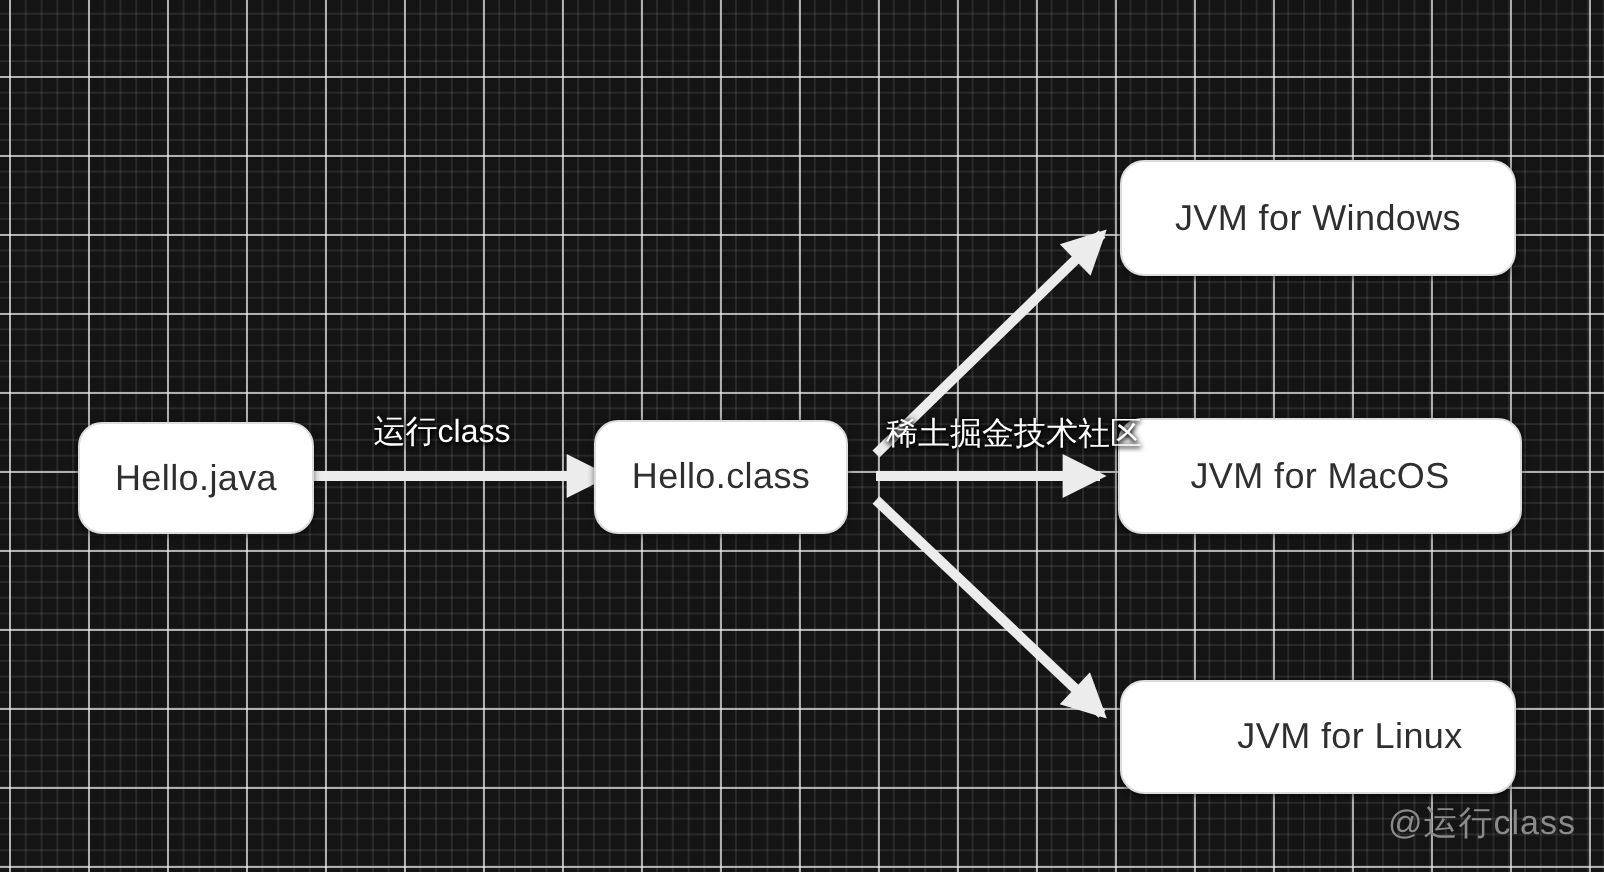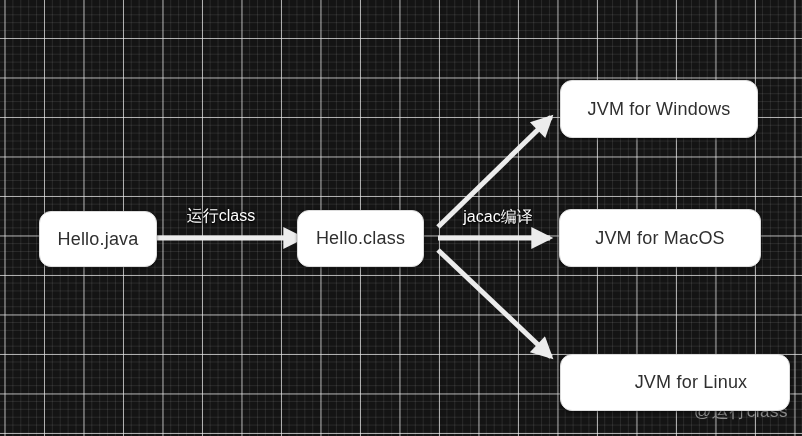--- a/index.html
+++ b/index.html
@@ -40,21 +40,21 @@
     color: #2f2f2f;
     font-size: 18px;
     letter-spacing: 0.2px;
     box-sizing: border-box;
     z-index: 2;
   }
   .node-hello-java   { left: 29px;  top: 211px; width: 118px; height: 56px; margin-left: 10px; }
   .node-hello-class  { left: 297px; top: 210px; width: 127px; height: 57px; }
   .node-jvm-windows  { left: 560px; top: 80px;  width: 198px; height: 58px; border-radius: 12px; }
   .node-jvm-macos    { left: 559px; top: 209px; width: 202px; height: 58px; }
-  .node-jvm-linux    { left: 560px; top: 354px; width: 230px; height: 57px; padding-left: 32px; }
+  .node-jvm-linux    { left: 560px; top: 340px; width: 198px; height: 57px; padding-left: 32px; }
   .edge-label {
     position: absolute;
     color: #ffffff;
     font-size: 16px;
     text-align: center;
     width: 110px;
     text-shadow: 0 0 3px #000, 0 1px 2px #000;
     z-index: 3;
     white-space: nowrap;
   }
@@ -105,17 +105,17 @@
   <div class="node node-jvm-macos">
     <span>JVM for MacOS</span>
   </div>
 
   <div class="node node-jvm-linux">
     <span>JVM for Linux</span>
   </div>
 
   <div class="edge-label label-compile">运行class</div>
 
-  <div class="edge-label label-run">jacac编译</div>
+  <div class="edge-label label-run">稀土掘金技术社区</div>
 
   <div class="watermark">@运行class</div>
 
 </div>
 
 </body></html>

